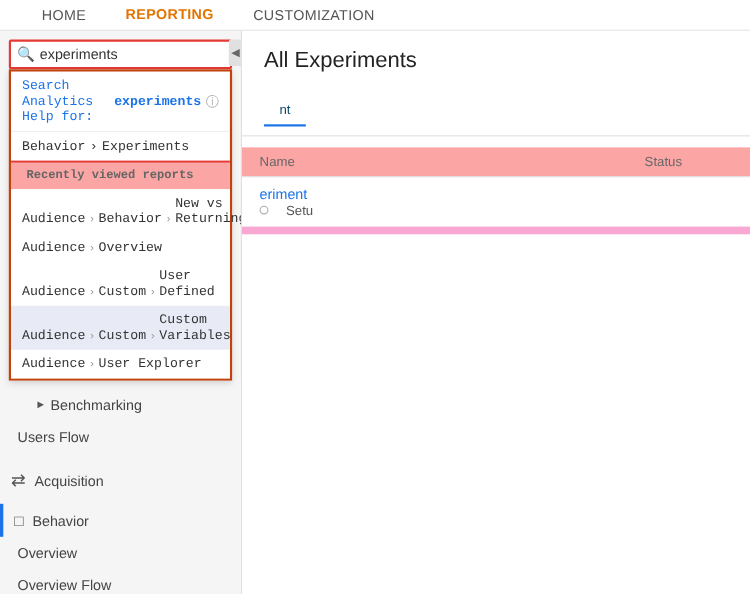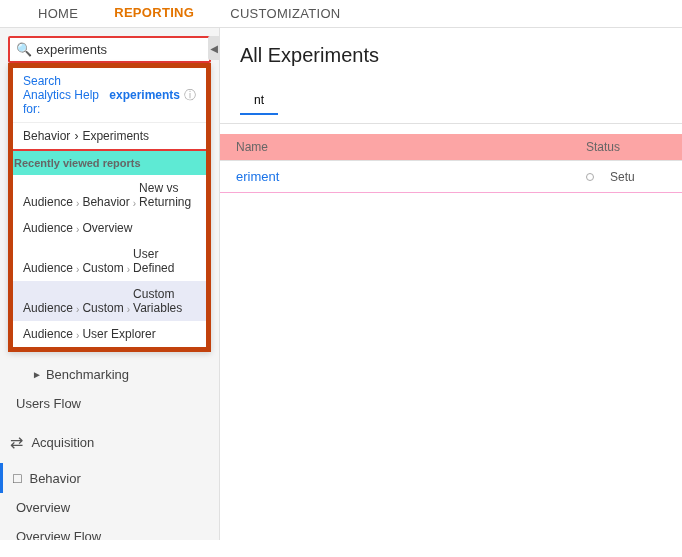--- a/index.html
+++ b/index.html
@@ -72,25 +72,26 @@
       outline: none;
       font-size: 13px;
       color: #333;
       width: 100%;
       background: transparent;
     }
 
     
     .search-dropdown {
       background: #fff;
-      border: 5px solid #c2410c;
+      border: 2px solid #c2410c;
       margin: 0 8px;
       box-shadow: 0 2px 6px rgba(0,0,0,0.15);
       position: relative;
       z-index: 10;
+      font-family: Liberation Mono, monospace;
     }
     .search-analytics-link {
       padding: 6px 10px;
       font-size: 12px;
       color: #1a73e8;
       display: flex;
       align-items: center;
       gap: 4px;
       border-bottom: 1px solid #eee;
     }
@@ -108,25 +109,25 @@
       font-size: 12px;
       color: #333;
       display: flex;
       align-items: center;
       gap: 4px;
       border-bottom: 2px solid #e53935;
       cursor: pointer;
     }
 
     .recently-viewed-header {
-      padding: 6px 1px;
+      padding: 6px 14px;
       font-size: 11px;
       color: #666;
       font-weight: bold;
-      background: #5eead4;
+      background: #fca5a5;
     }
     .suggestion-item {
       padding: 6px 10px;
       font-size: 12px;
       color: #333;
       display: flex;
       align-items: flex-end;
       gap: 3px;
       cursor: pointer;
       background: #fff;
@@ -216,21 +217,21 @@
     }
     .content-tab {
       padding: 6px 14px;
       font-size: 12px;
       color: #1a73e8;
       cursor: pointer;
       border-bottom: 2px solid transparent;
     }
     .content-tab.active {
       border-bottom: 2px solid #1a73e8;
-      color: #000000;
+      color: #0c4a6e;
     }
 
     
     .table-area {
       padding: 10px 0;
     }
     .table-header-row {
       display: flex;
       padding: 6px 16px;
       background: #fca5a5;
@@ -241,21 +242,22 @@
     .table-col-name {
       flex: 1;
     }
     .table-col-status {
       width: 80px;
       text-align: left;
     }
     .table-data-row {
       display: flex;
       padding: 8px 16px;
-      border-bottom: 1px solid #f9a8d4;
+      border-bottom: 7px solid #f9a8d4;
+      flex-direction: column;
     }
     .table-cell-name {
       flex: 1;
       color: #1a73e8;
       font-size: 13px;
     }
     .table-cell-status {
       width: 80px;
       font-size: 12px;
       color: #555;

